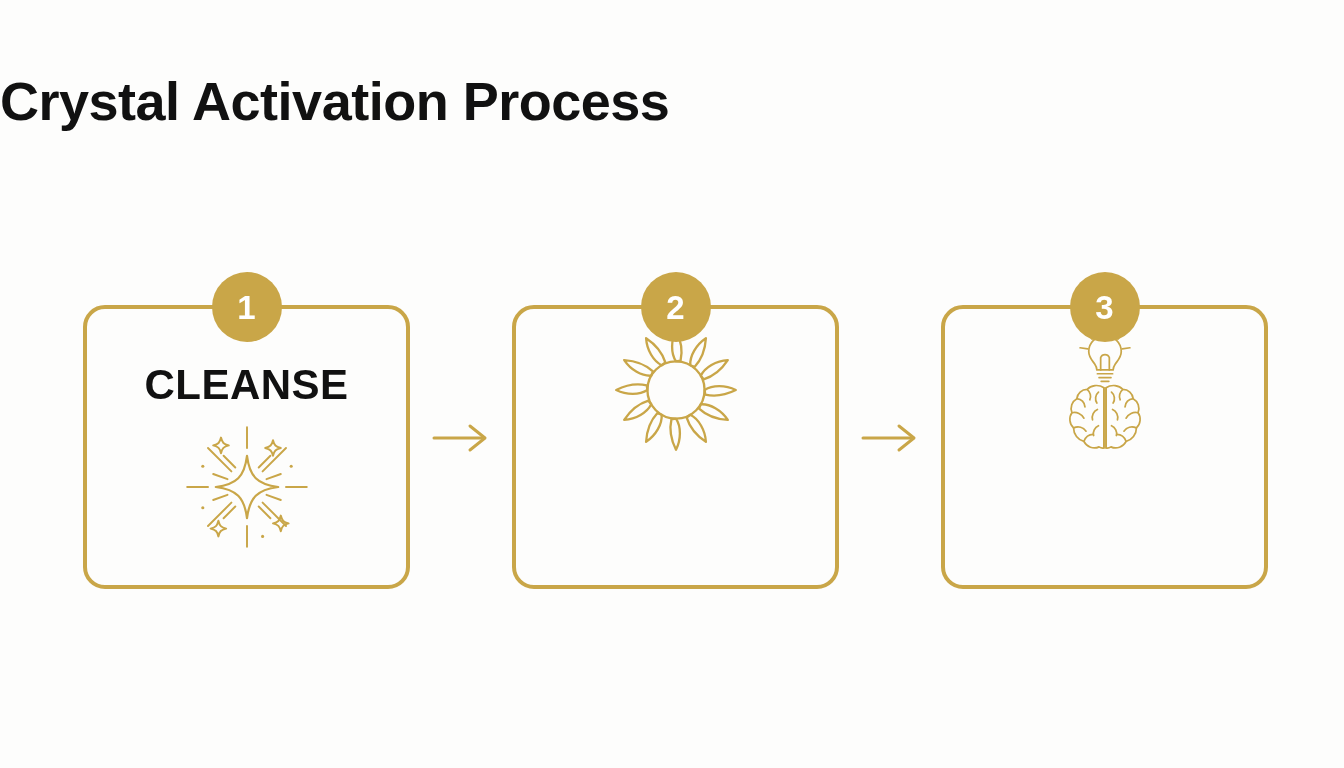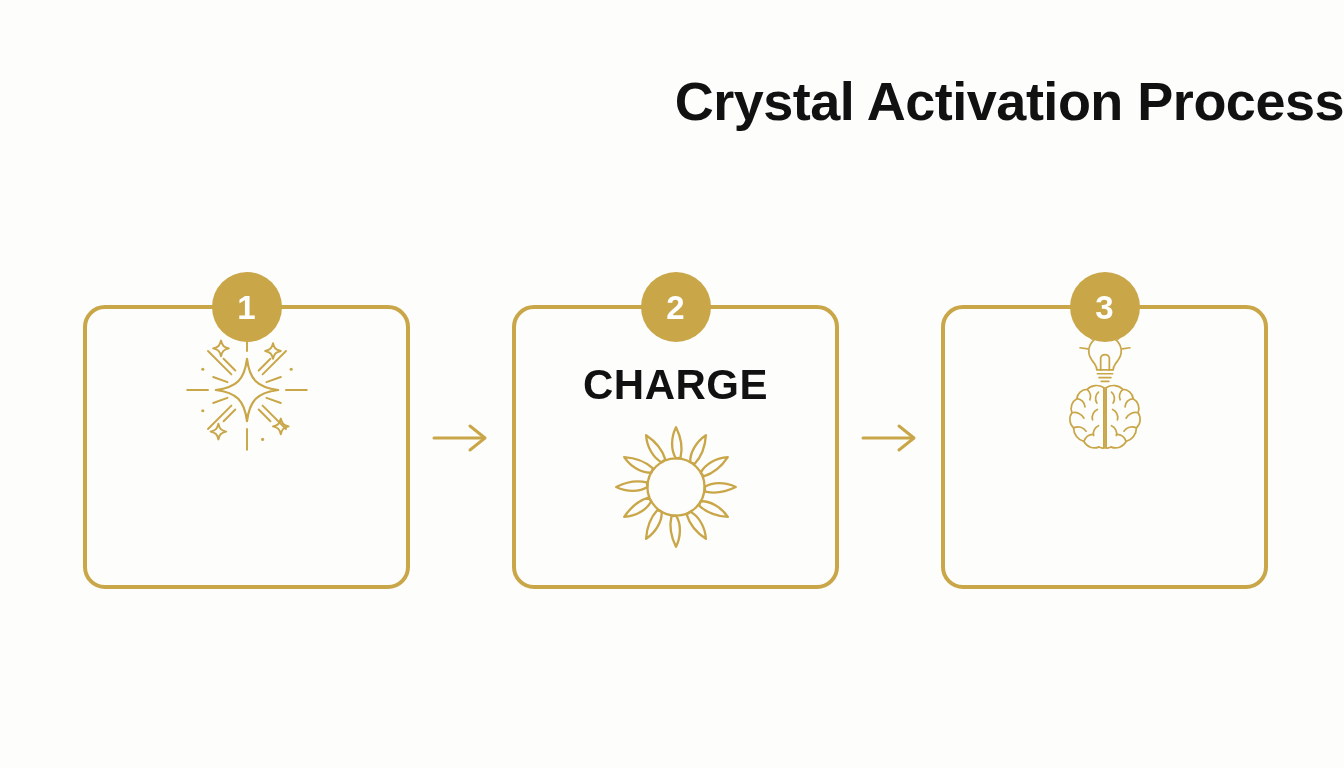--- a/index.html
+++ b/index.html
@@ -18,21 +18,21 @@
     position: absolute;
     inset: 0;
     background: #fdfdfc;
   }
   
   #page-title {
     position: absolute;
     left: 0;
     top: 72px;
     width: 1344px;
-    text-align: right;
+    text-align: left;
     font-size: 54px;
     font-weight: 700;
     letter-spacing: -0.5px;
     color: #111111;
     line-height: 1.1;
     white-space: nowrap;
   }
   
   #steps-row {
     position: absolute;
@@ -118,20 +118,21 @@
 <body>
 
 <div id="slide">
 
   <div id="page-title">Crystal Activation Process</div>
 
   <div id="steps-row">
 
     <div class="step-card">
       <div class="step-badge">1</div>
+      <div class="step-label">CLEANSE</div>
       <div class="step-icon">
         <svg viewBox="0 0 100 100" fill="none" stroke="#c9a648" stroke-width="1.5" stroke-linecap="round" stroke-linejoin="round">
 
           <path d="M50 26 C52 42 58 48 74 50 C58 52 52 58 50 74 C48 58 42 52 26 50 C42 48 48 42 50 26 Z" stroke-width="1.7"></path>
 
           <line x1="50" y1="4" x2="50" y2="20"></line>
           <line x1="50" y1="80" x2="50" y2="96"></line>
           <line x1="4" y1="50" x2="20" y2="50"></line>
           <line x1="80" y1="50" x2="96" y2="50"></line>
 
@@ -165,21 +166,20 @@
 
     <div class="connector">
       <svg width="62" height="34" viewBox="0 0 62 34" fill="none" stroke="#c9a648" stroke-width="3" stroke-linecap="round" stroke-linejoin="round">
         <line x1="4" y1="17" x2="54" y2="17"></line>
         <polyline points="40,5 55,17 40,29"></polyline>
       </svg>
     </div>
 
     <div class="step-card">
       <div class="step-badge">2</div>
-      <div class="step-label">CHARGE</div>
       <div class="step-icon">
         <svg viewBox="0 0 100 100" fill="none" stroke="#c9a648" stroke-width="1.8" stroke-linecap="round" stroke-linejoin="round">
           <circle cx="50" cy="50" r="22"></circle>
           <g>
             <path d="M50 28 C46 22 46 12 50 4 C54 12 55 21 53.5 27.5 Z"></path>
             <g transform="rotate(30 50 50)">
                 <path d="M50 28 C46 22 46 12 50 4 C54 12 55 21 53.5 27.5 Z"></path>
               </g>
             <g transform="rotate(60 50 50)">
                 <path d="M50 28 C46 22 46 12 50 4 C54 12 55 21 53.5 27.5 Z"></path>

